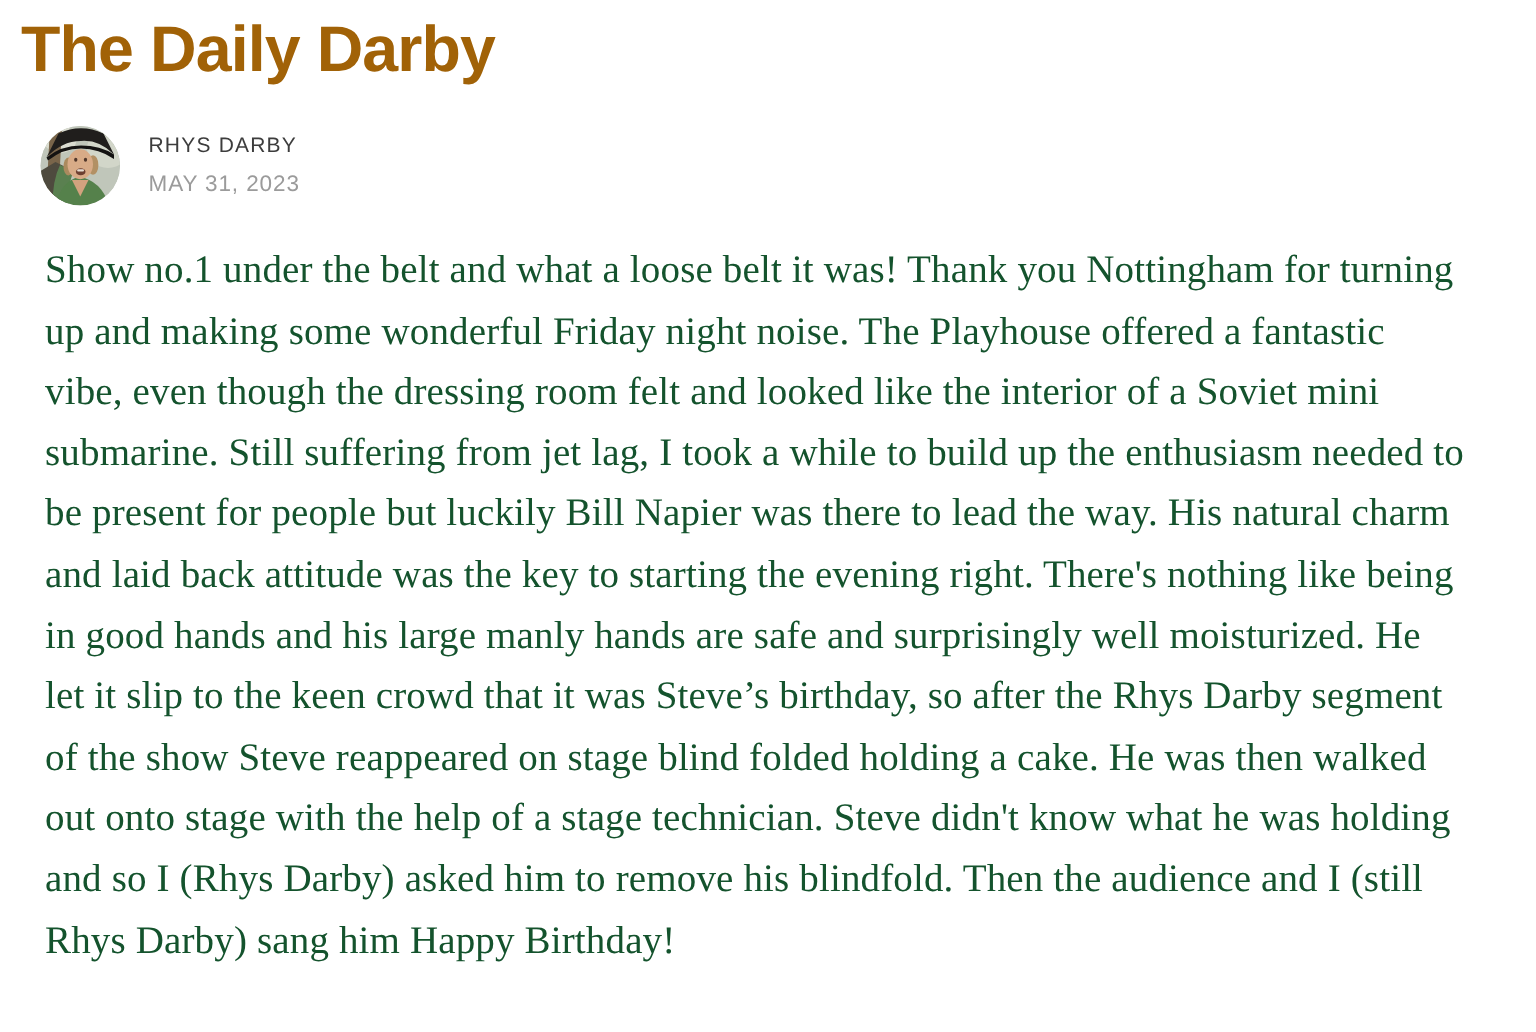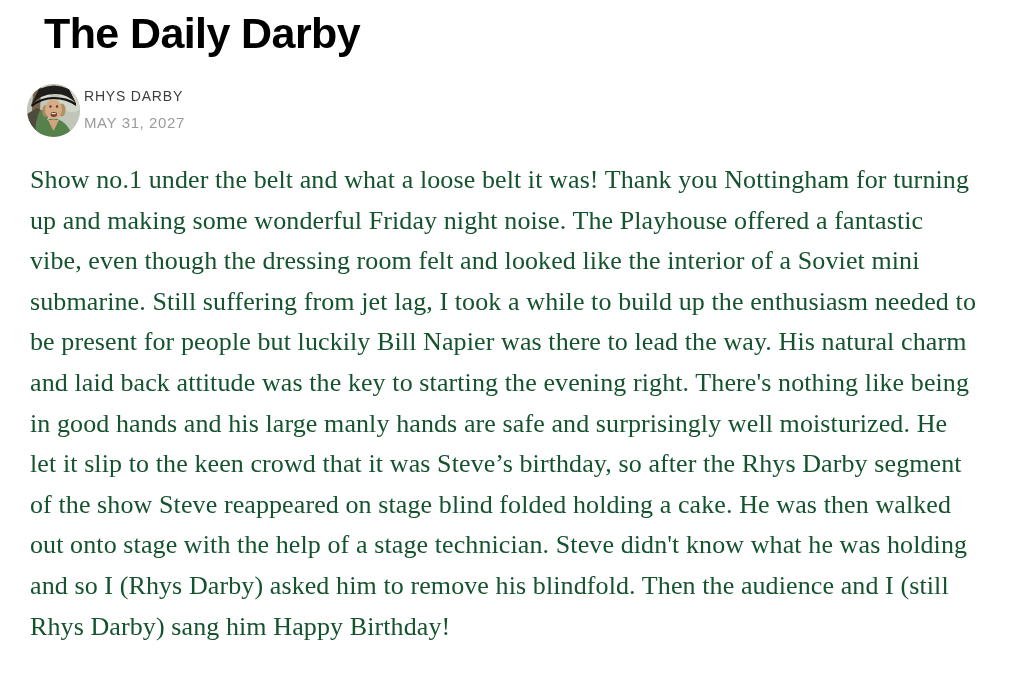--- a/index.html
+++ b/index.html
@@ -9,38 +9,38 @@
     height: 688px;
     background: #ffffff;
     overflow: hidden;
     position: relative;
     font-family: "Liberation Sans", "DejaVu Sans", sans-serif;
   }
   .page { position: absolute; inset: 0; background: #ffffff; }
 
   .title {
     position: absolute;
-    left: 44px;
+    left: 14px;
     top: 8px;
     margin: 0;
     font-family: "Liberation Sans", "DejaVu Sans", sans-serif;
     font-size: 43px;
     line-height: 50px;
     font-weight: 700;
     letter-spacing: -0.6px;
-    color: #000000;
+    color: #a16207;
   }
 
   .byline {
     position: absolute;
     left: 27px;
     top: 84px;
     display: flex;
     align-items: flex-start;
-    gap: 4px;
+    gap: 19px;
   }
   .avatar {
     width: 53px;
     height: 53px;
     border-radius: 50%;
     overflow: hidden;
     flex: 0 0 auto;
     cursor: pointer;
     background: #c0c6ba;
   }
@@ -113,20 +113,20 @@
             <rect x="24.4" y="28.9" width="4.6" height="1.4" rx="0.7" fill="#e8ded2"></rect>
             <path d="M4,21 L12,5 Q27,-2 42,5 L49,19 Q39,9 27,10 Q14,10 4,21 Z" fill="#201e1c"></path>
             <path d="M4,21 Q14,13 27,13 Q40,13 49,19 L49,22 Q39,15 27,15 Q15,15 5,23 Z" fill="#141312"></path>
           </g>
         </svg>
       </span>
     </div>
 
     <div class="byline-text">
       <div class="author">RHYS DARBY</div>
-      <div class="date">MAY 31, 2027</div>
+      <div class="date">MAY 31, 2023</div>
     </div>
 
   </div>
 
   <p class="body-text">Show no.1 under the belt and what a loose belt it was! Thank you Nottingham for turning up and making some wonderful Friday night noise. The Playhouse offered a fantastic vibe, even though the dressing room felt and looked like the interior of a Soviet mini submarine. Still suffering from jet lag, I took a while to build up the enthusiasm needed to be present for people but luckily Bill Napier was there to lead the way. His natural charm and laid back attitude was the key to starting the evening right. There's nothing like being in good hands and his large manly hands are safe and surprisingly well moisturized. He let it slip to the keen crowd that it was Steve’s birthday, so after the Rhys Darby segment of the show Steve reappeared on stage blind folded holding a cake. He was then walked out onto stage with the help of a stage technician. Steve didn't know what he was holding and so I (Rhys Darby) asked him to remove his blindfold. Then the audience and I (still Rhys Darby) sang him Happy Birthday!</p>
 
 </div>
 
 </body></html>

